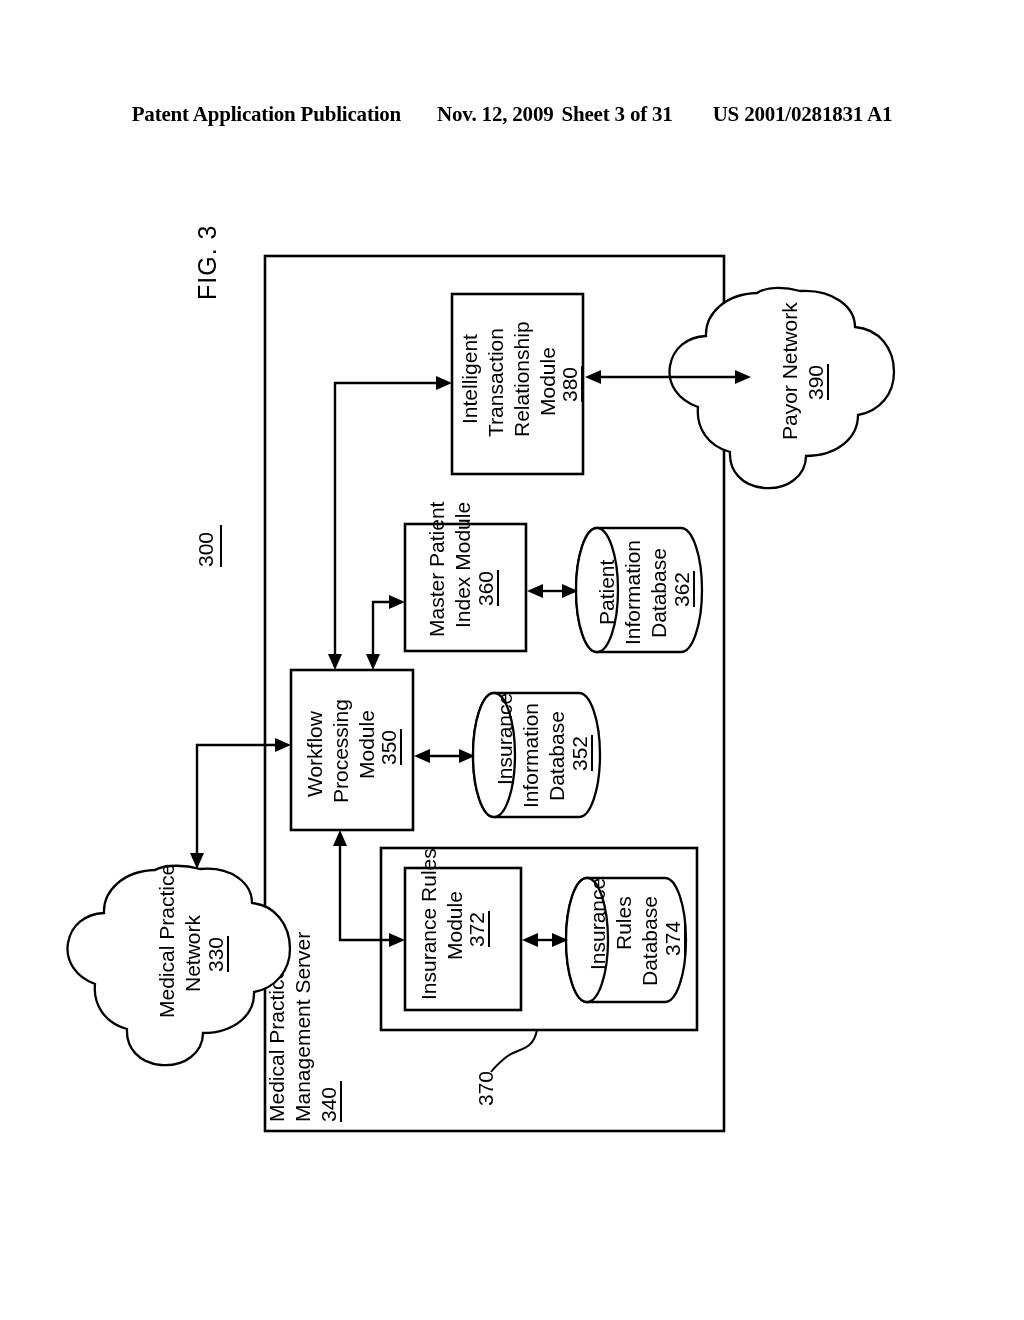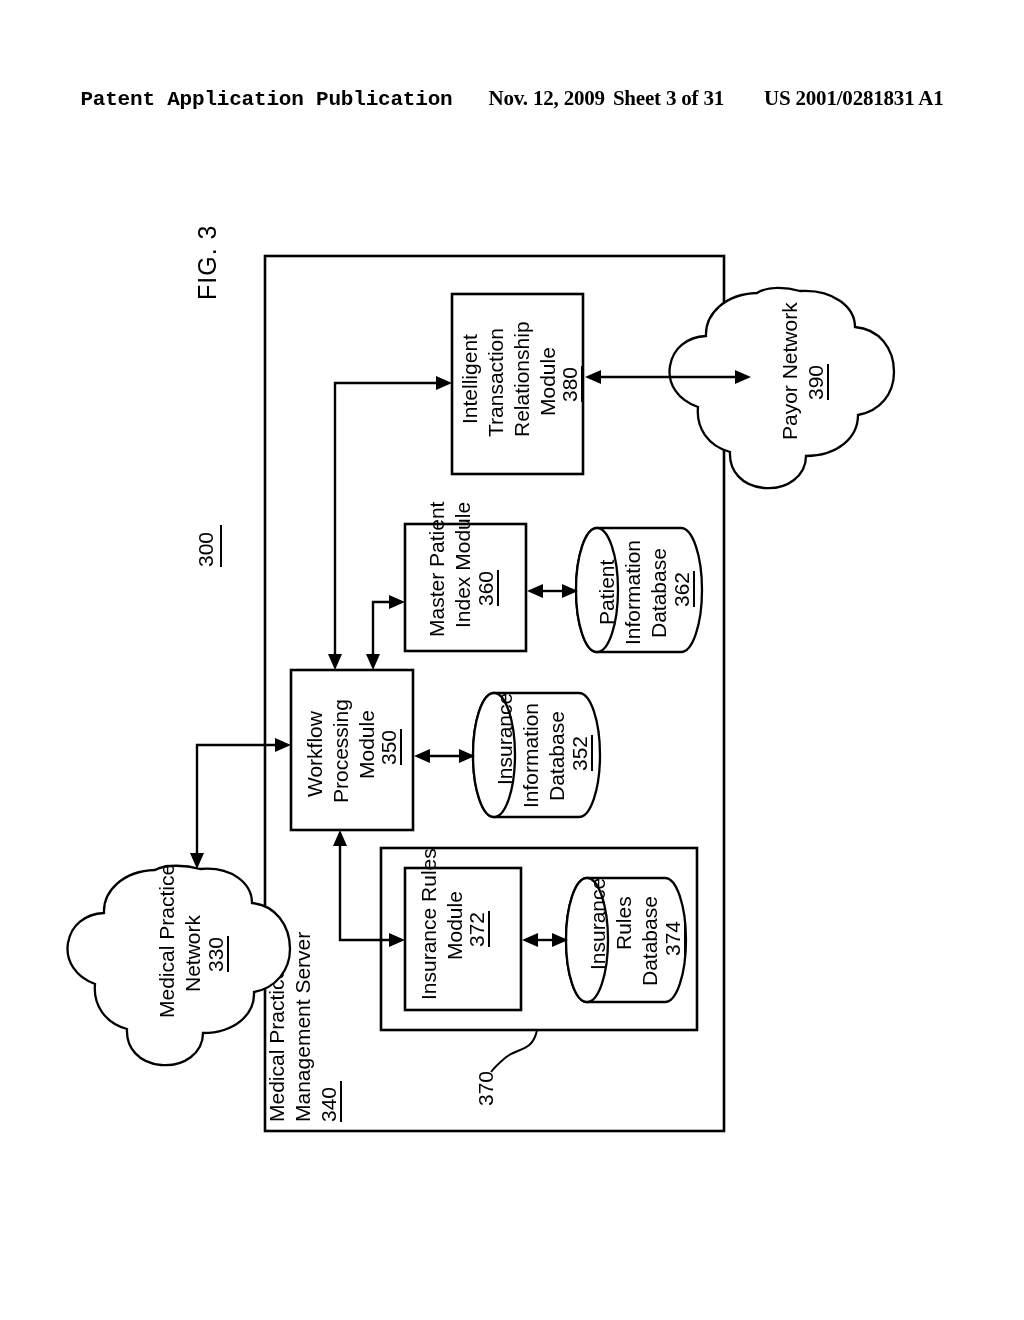--- a/index.html
+++ b/index.html
@@ -29,23 +29,23 @@
     display: flex;
     justify-content: center;
     align-items: baseline;
     font-family: "Liberation Serif", serif;
     font-weight: bold;
     font-size: 21px;
     color: #000000;
     letter-spacing: -0.2px;
     white-space: nowrap;
   }
-  .pat-header .h-pub   { margin-right: 36px; font-family: Liberation Mono, monospace; }
+  .pat-header .h-pub   { margin-right: 36px; }
   .pat-header .h-date  { margin-right: 8px; }
-  .pat-header .h-sheet { margin-right: 40px; }
+  .pat-header .h-sheet { margin-right: 40px; margin-top: 16px; }
   .pat-header .h-num   { }
 
   
   .figure {
     position: absolute;
     top: 0;
     left: 0;
     width: 1024px;
     height: 1320px;
   }

